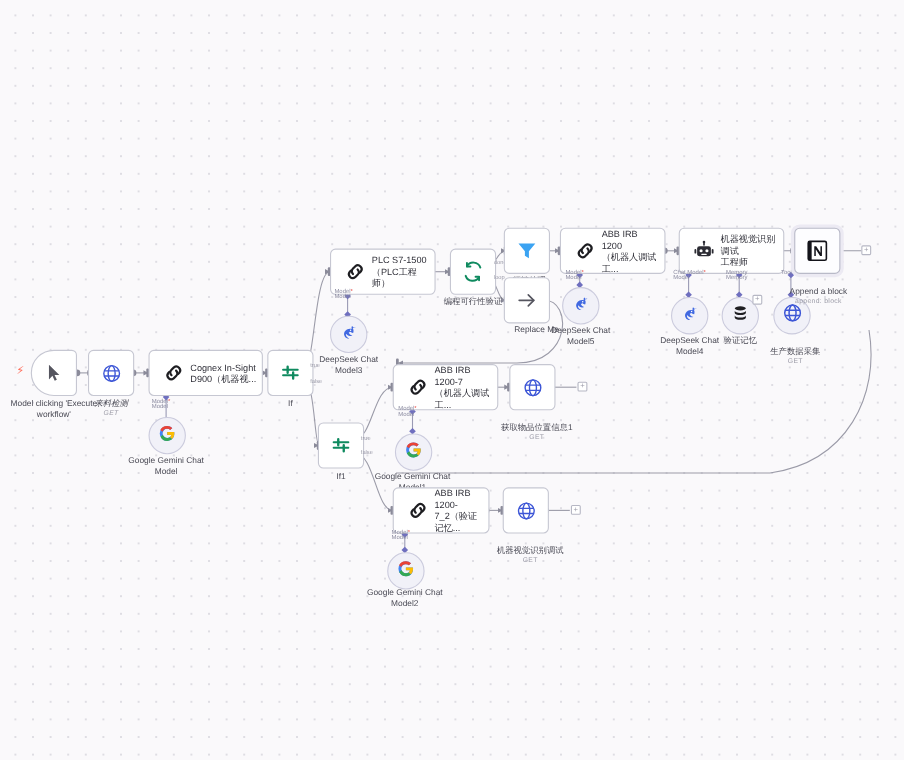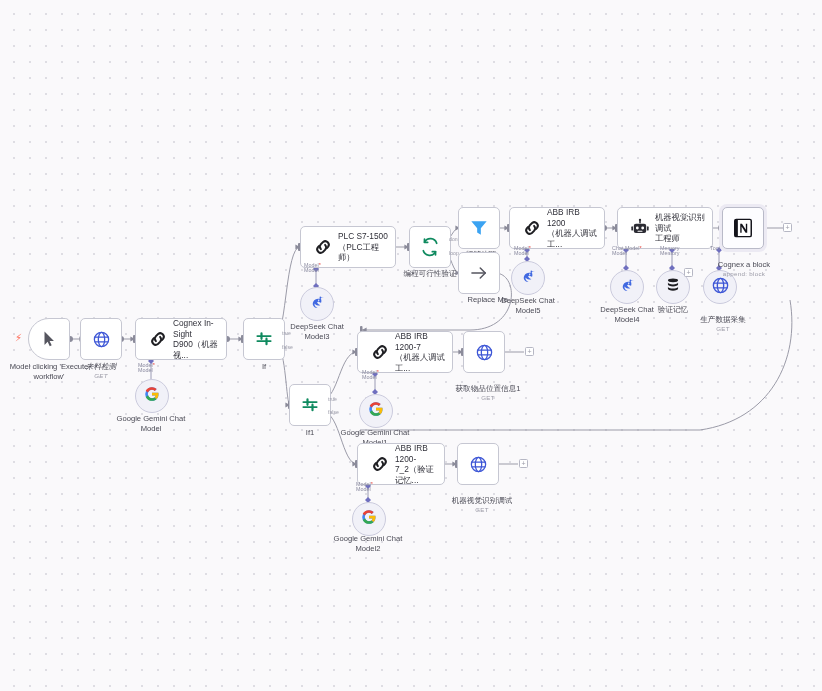--- a/index.html
+++ b/index.html
@@ -224,21 +224,21 @@
           <ellipse cx="12" cy="12" rx="4" ry="9"></ellipse>
           <path d="M3.3 9h17.4M3.3 15h17.4"></path>
         </svg>
     </span>
   </div>
   <div class="cap" style="left:71px;top:352px;width:60px;font-style:italic;">
     <span>来料检测</span>
     <span class="sub">GET</span>
   </div>
 
-  <div class="node wide" style="left:135px;top:318px;width:92px;">
+  <div class="node wide" style="left:135px;top:318px;width:104px;">
     <span class="ico">
       <svg class="g-link" viewBox="0 0 24 24" fill="none" stroke="#1e1e22" stroke-width="2.4" stroke-linecap="round">
           <path d="M9.5 14.5a4.2 4.2 0 0 1 0-5.9l2.6-2.6a4.2 4.2 0 0 1 5.9 5.9l-1.3 1.3"></path>
           <path d="M14.5 9.5a4.2 4.2 0 0 1 0 5.9l-2.6 2.6a4.2 4.2 0 0 1-5.9-5.9l1.3-1.3"></path>
         </svg>
     </span>
     <span class="ntxt">
       <span>Cognex In-Sight</span><br>
       <span>D900（机器视...</span>
     </span>
@@ -420,21 +420,21 @@
   <div class="node sq sel" style="left:722px;top:207px;box-shadow:0 0 0 3px #eceaf3;">
     <span class="ico">
       <svg class="g-notion" viewBox="0 0 24 24">
           <rect x="3" y="2.6" width="18" height="18.8" rx="1.6" fill="#fff" stroke="#13131a" stroke-width="1.6"></rect>
           <path d="M3.2 2.8h3.2v18.4H3.2z" fill="#13131a"></path>
           <path d="M9 17.2V7.4h1.9l4.2 6.6V7.4h1.5v9.8h-1.8l-4.3-6.8v6.8z" fill="#13131a"></path>
         </svg>
     </span>
   </div>
   <div class="cap" style="left:705px;top:250px;width:78px;">
-    <span>Cognex a block</span>
+    <span>Append a block</span>
     <span class="sub">append: block</span>
   </div>
   <div class="plus" style="left:783px;top:223px;">+</div>
 
   <div class="node sq" style="left:289px;top:384px;">
     <span class="ico">
       <svg class="g-if" viewBox="0 0 24 24" stroke="#0f8a5f" stroke-width="2.2" stroke-linecap="round">
           <path d="M4 8.5h16M4 14.5h16"></path>
           <path d="M9 5.2v6.6M15 11.6v6.6" stroke-width="2.6"></path>
         </svg>

